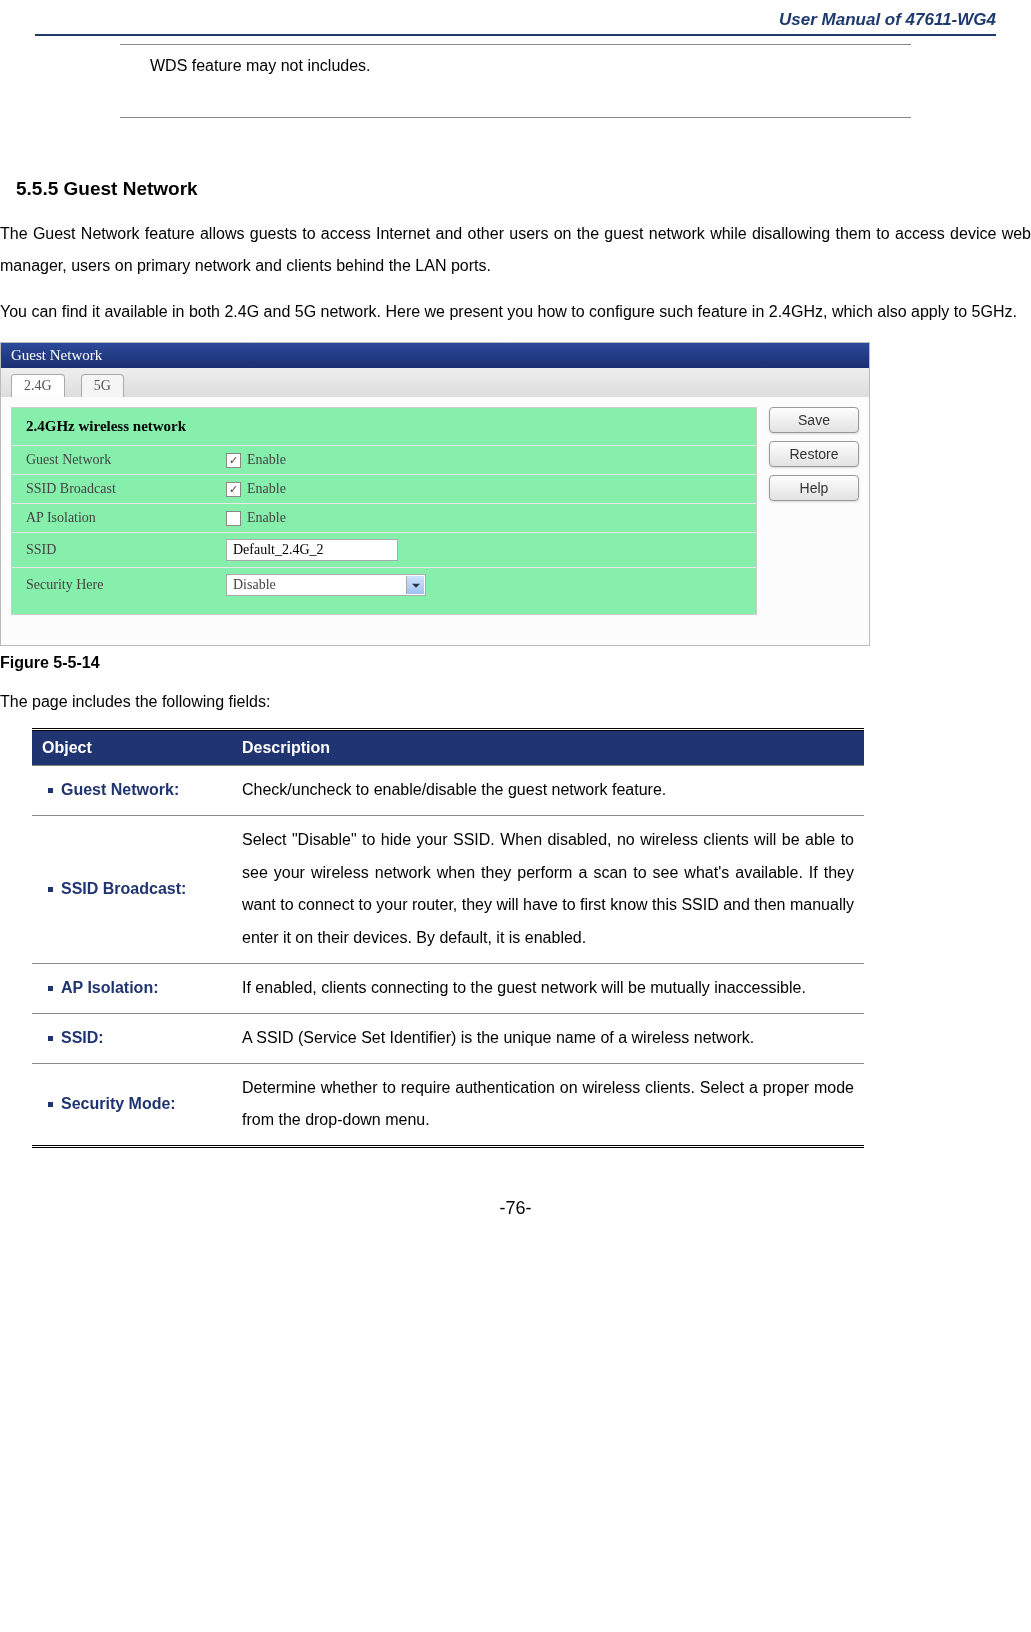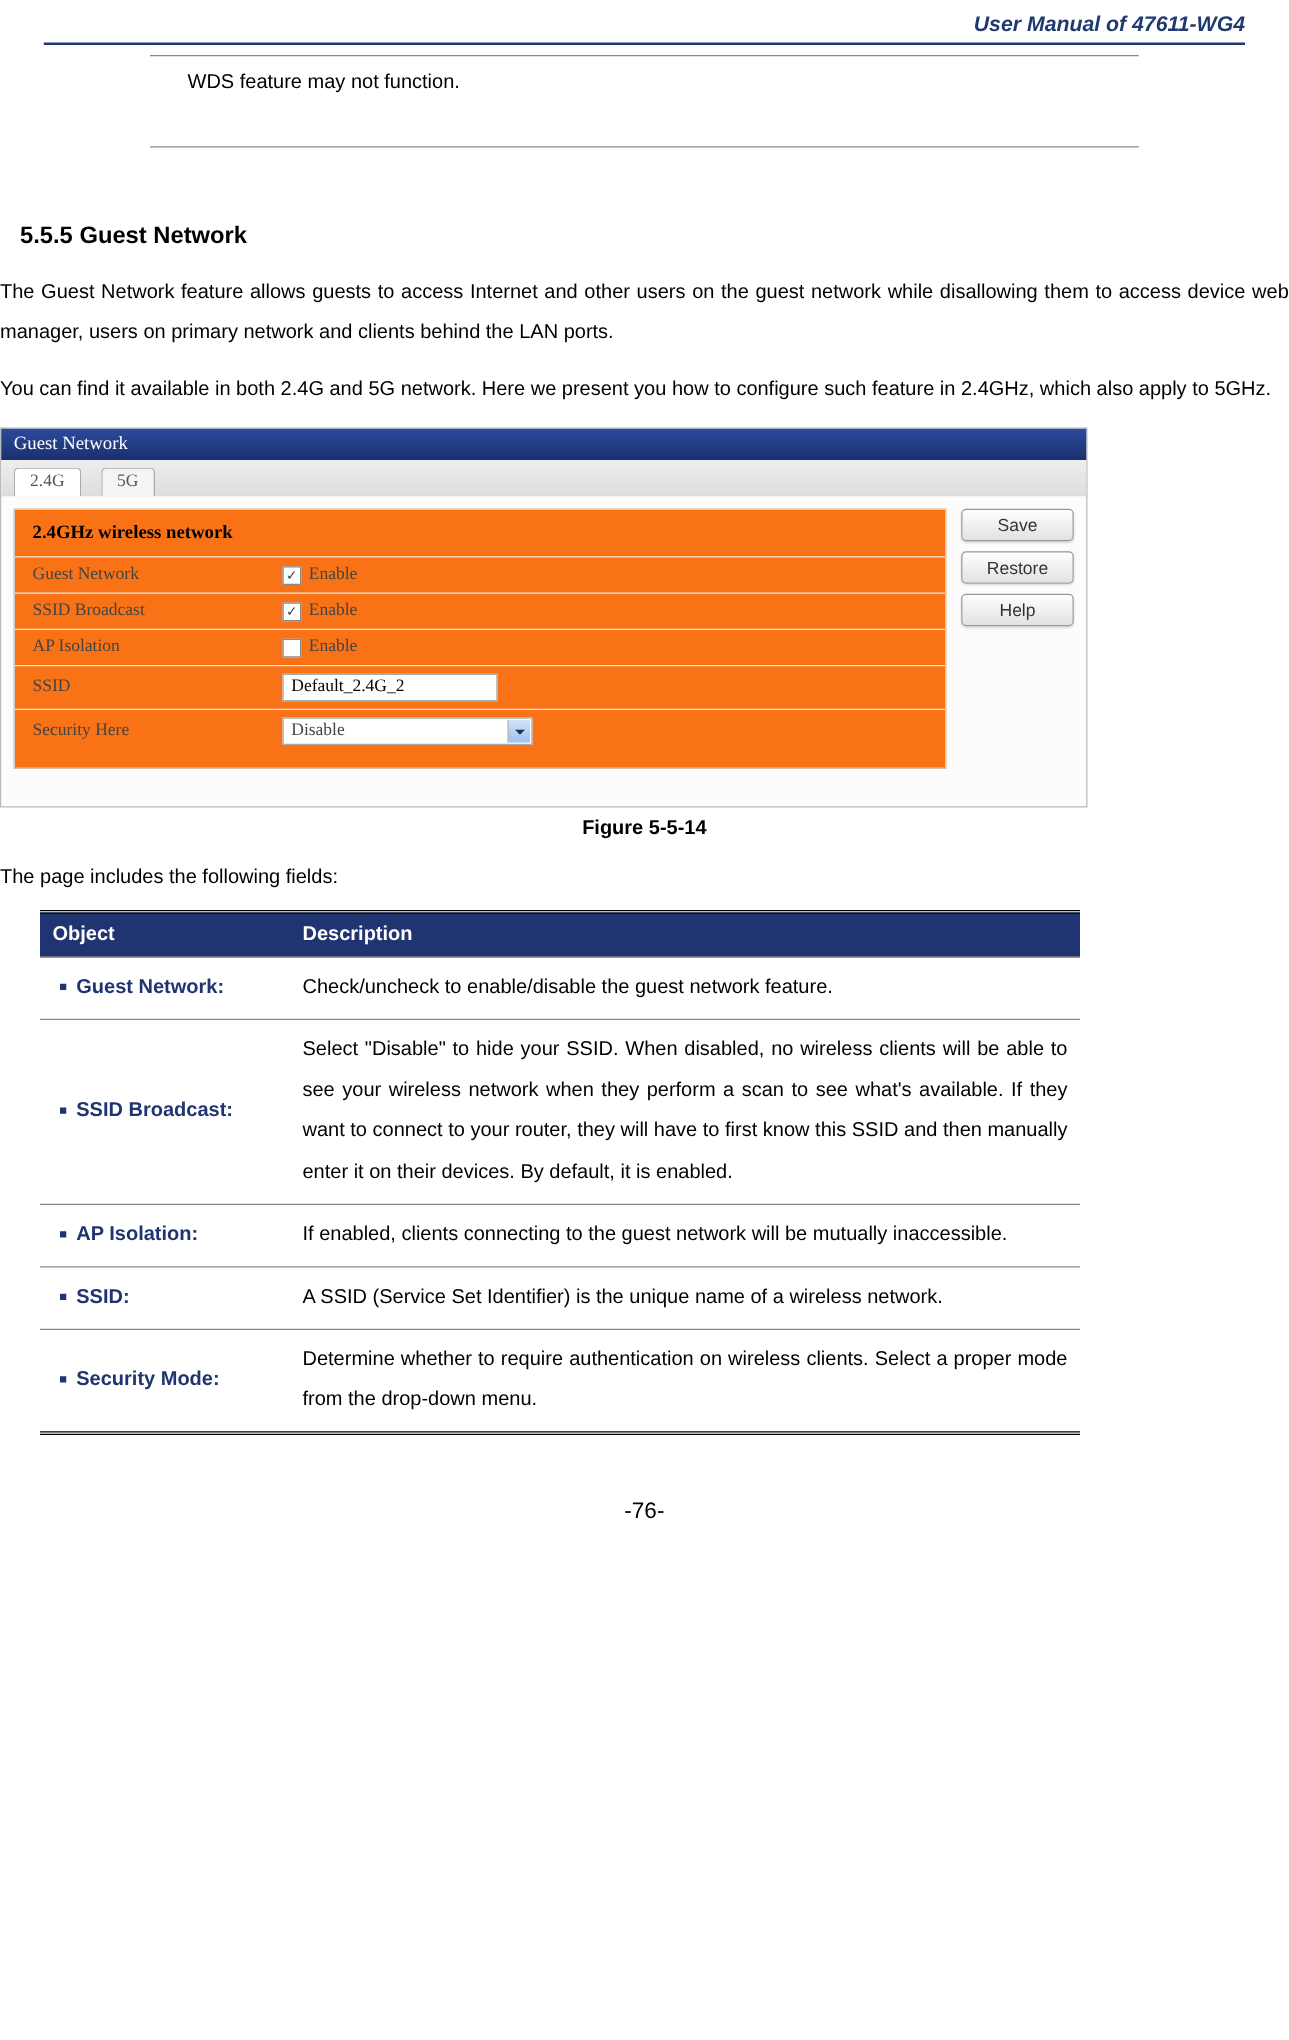--- a/index.html
+++ b/index.html
@@ -80,21 +80,21 @@
     }
     .ui-tab.active { background: #fff; font-weight: normal; }
     .ui-body {
       display: flex;
       padding: 10px 10px 30px 10px;
       gap: 12px;
     }
     .ui-form {
       flex: 1;
       border: 1px solid #ccc;
-      background: #f97316;
+      background: #86efac;
       padding-bottom: 12px;
     }
     .ui-form-heading {
       font-weight: bold;
       font-size: 15px;
       padding: 10px 14px;
     }
     .ui-row {
       display: flex;
       align-items: center;
@@ -160,21 +160,21 @@
       background: linear-gradient(#fefefe, #e2e2e2);
       border-radius: 4px;
       padding: 4px 0;
       text-align: center;
       font-size: 14px;
       box-shadow: 0 1px 2px rgba(0,0,0,0.15);
       font-family: Arial, sans-serif;
       color: #333;
     }
     .figure-caption {
-      text-align: center;
+      text-align: left;
       font-weight: bold;
       font-size: 16px;
       margin: 8px 0 14px 0;
     }
     
     .desc-table {
       width: 832px;
       margin: 10px 0 0 32px;
       border-collapse: collapse;
       border-top: 3px double #000;
@@ -216,21 +216,21 @@
       margin-top: 50px;
     }
   </style>
 </head>
 <body>
 
 <div class="header-title">User Manual of 47611-WG4</div>
 <div class="header-rule"></div>
 
 <div class="callout-box">
-  <span>WDS feature may not function.</span>
+  <span>WDS feature may not includes.</span>
 </div>
 <div class="callout-end"></div>
 
 <div class="content">
   <div class="section-heading">5.5.5   Guest Network</div>
   <p class="body-text">The Guest Network feature allows guests to access Internet and other users on the guest network while disallowing them to access device web manager, users on primary network and clients behind the LAN ports.</p>
   <p class="body-text">You can find it available in both 2.4G and 5G network. Here we present you how to configure such feature in 2.4GHz, which also apply to 5GHz.</p>
 
   <div class="ui-window">
     <div class="ui-titlebar">Guest Network</div>

